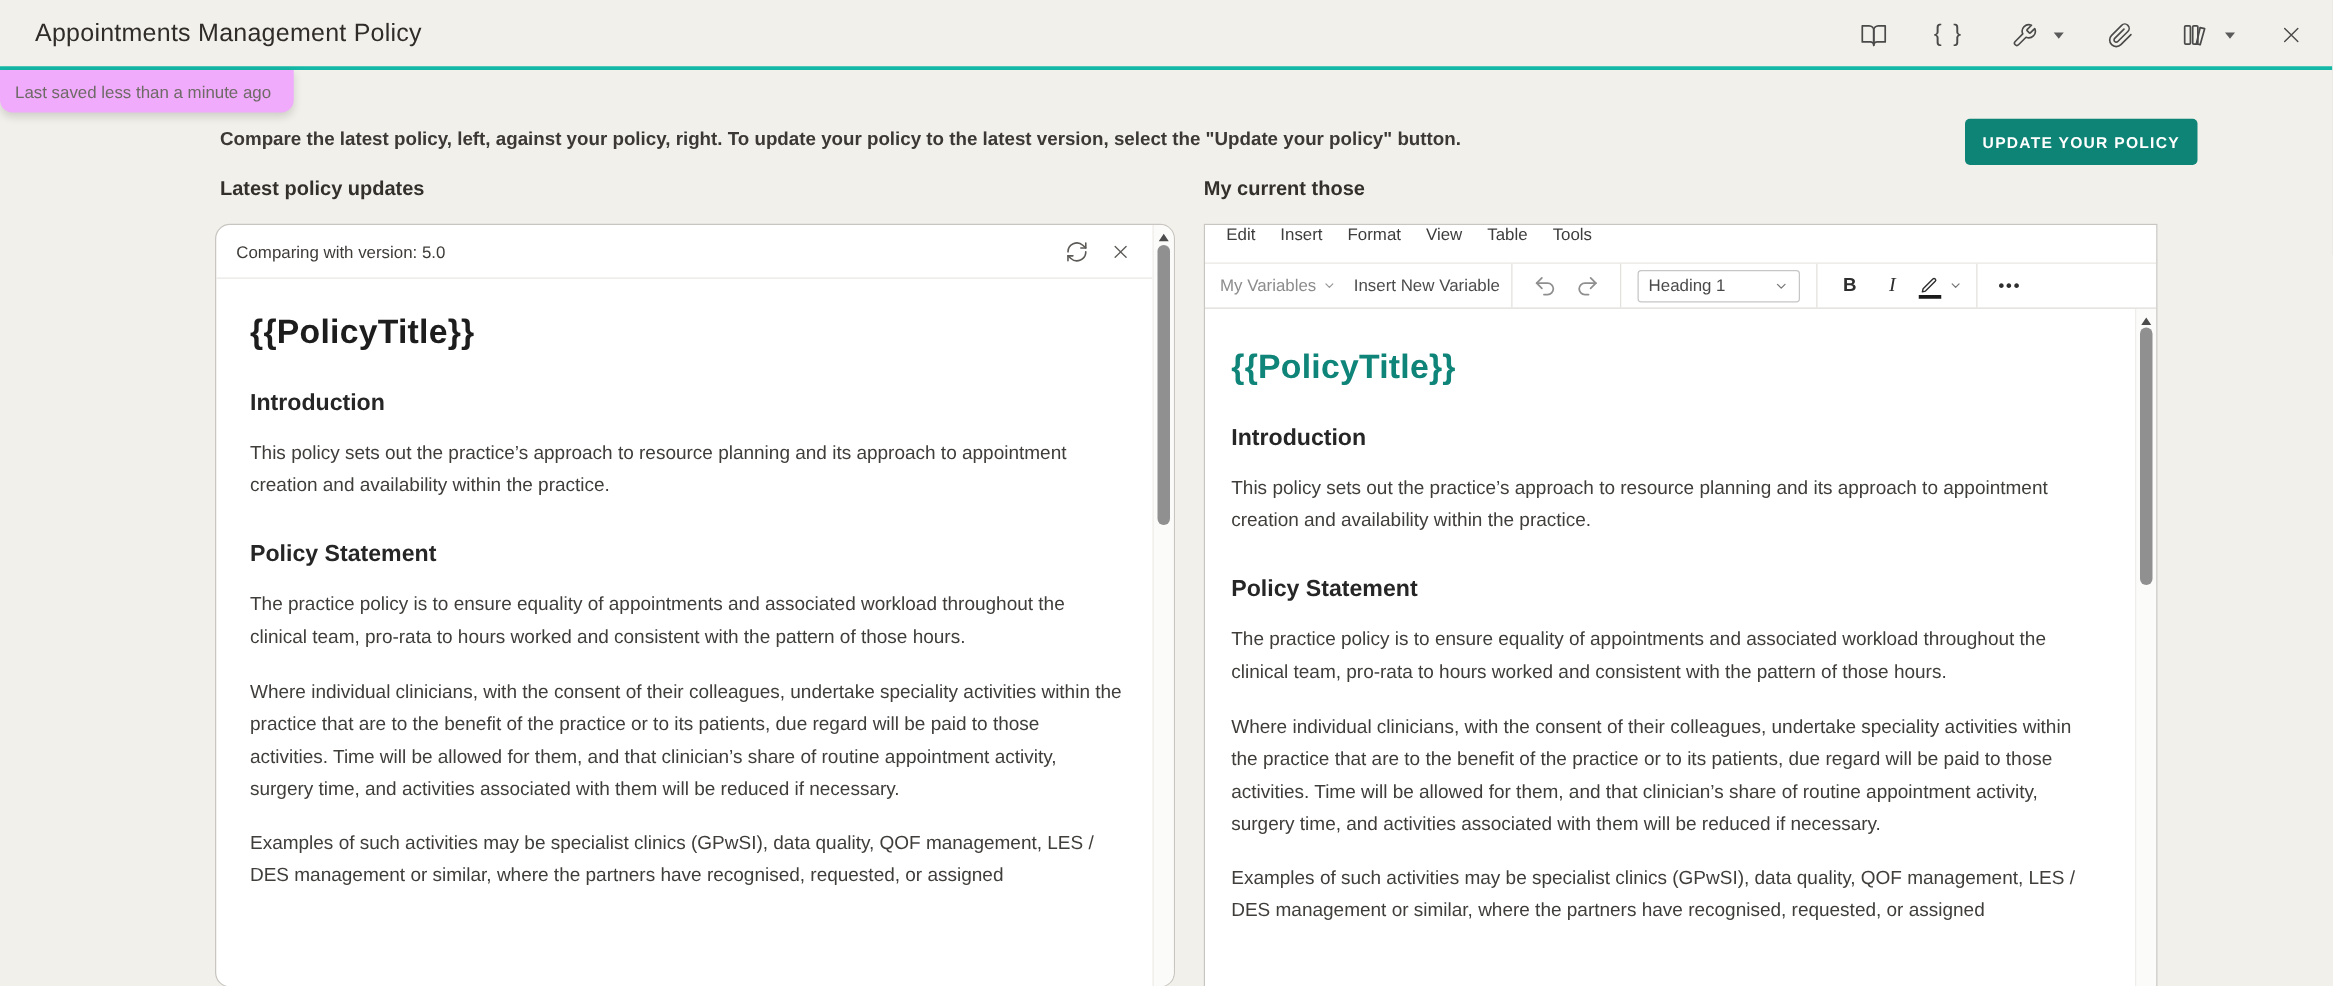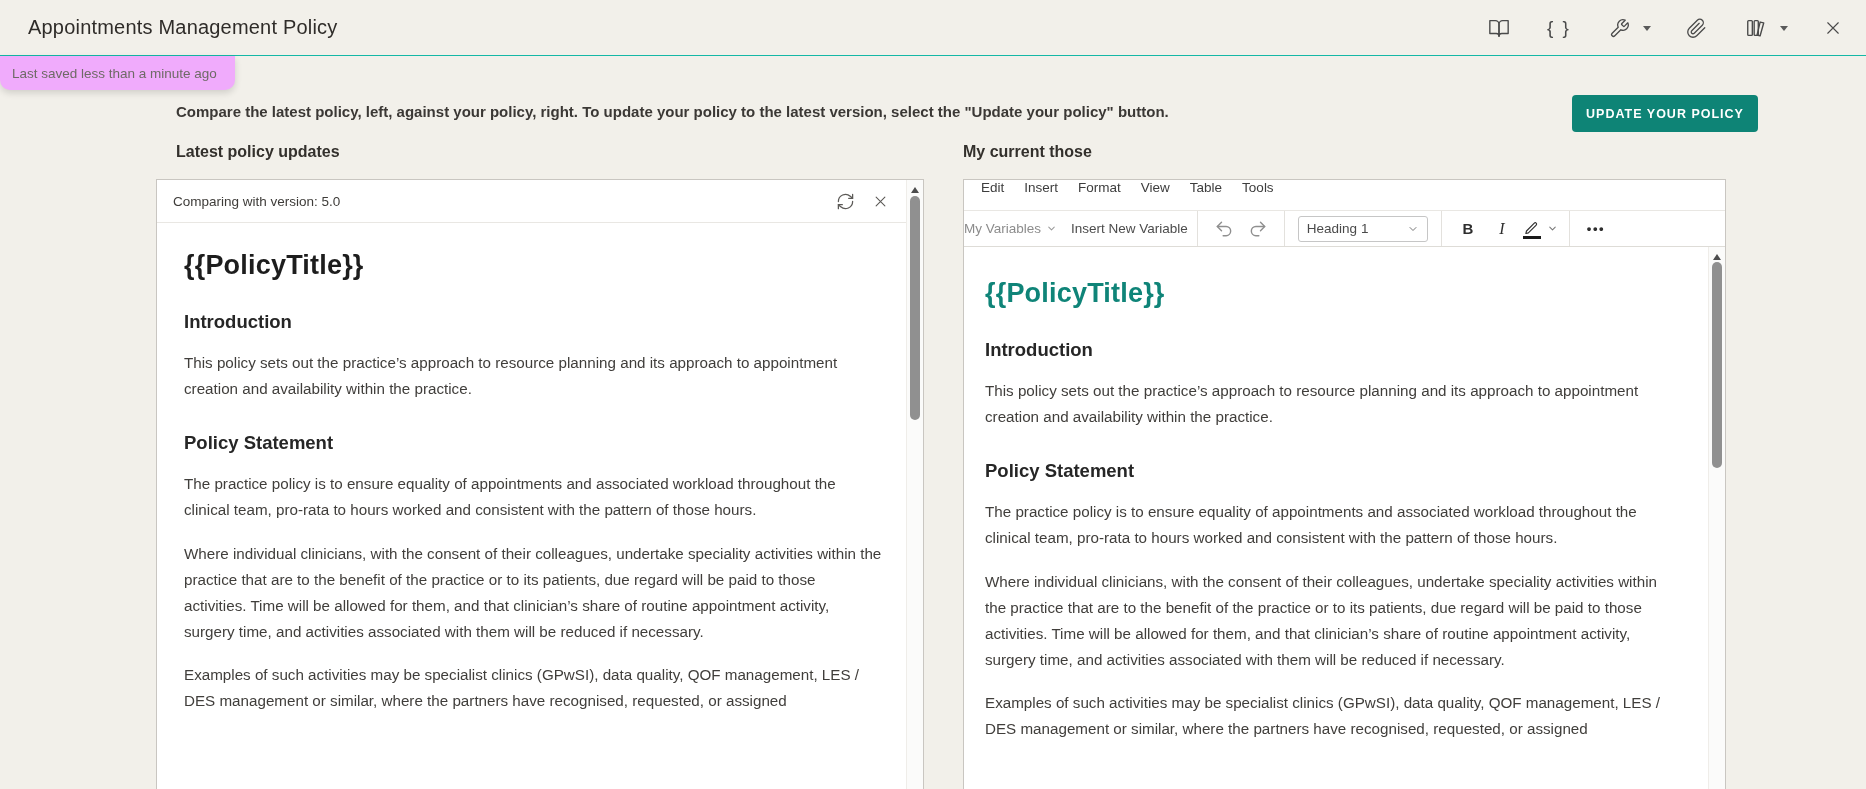--- a/index.html
+++ b/index.html
@@ -10,21 +10,21 @@
     --divider:#e9e7e3;
     --ink:#3b3835;
     --doc-ink:#403e3b;
   }
   *{box-sizing:border-box; margin:0; padding:0;}
   html,body{background:#e8e6e0;}
   body{font-family:"Liberation Sans","DejaVu Sans",sans-serif;}
   .app{position:relative; width:1866px; height:789px; background:var(--page-bg); overflow:hidden;}
 
   
-  .hdr{position:absolute; left:0; top:0; width:100%; height:56px; background:var(--page-bg); border-bottom:1px solid #14b8a6;}
+  .hdr{position:absolute; left:0; top:0; width:100%; height:56px; background:var(--page-bg); border-bottom:3px solid #14b8a6;}
   .hdr-title{position:absolute; left:28px; top:16px; font-size:20px; font-weight:500; color:#2f2c29; letter-spacing:.2px;}
   .hdr-icons{position:absolute; right:18px; top:0; height:56px; display:flex; align-items:center;}
   .hicon{display:flex; align-items:center; justify-content:center; width:30px; height:30px; margin-left:30px; color:#4a4a4a; cursor:pointer;}
   .hicon svg{display:block;}
   .braces{font-size:19px; color:#4a4a4a; font-weight:400; letter-spacing:2px;}
   .caret{width:0; height:0; border-left:4px solid transparent; border-right:4px solid transparent; border-top:5px solid #5a5a5a; margin-left:9px; cursor:pointer;}
 
   
   .toast{position:absolute; left:0; top:56px; height:34px; display:flex; align-items:center; padding:0 18px 0 12px;
     background:#f0abfc; border-radius:0 0 10px 10px; box-shadow:0 3px 7px rgba(0,0,0,.14); z-index:5;
@@ -34,39 +34,39 @@
   .instruction{position:absolute; left:176px; top:103px; width:1200px; font-size:15px; font-weight:700; color:var(--ink);}
   .update-btn{position:absolute; left:1540px; top:95px; width:186px; height:37px; background:var(--accent); color:#fff;
     border:none; border-radius:4px; font-family:inherit; font-size:12.5px; font-weight:700; letter-spacing:1px; cursor:pointer;
     display:flex; align-items:center; justify-content:center;margin-left:32px;}
 
   .panel-label{position:absolute; top:143px; font-size:16px; font-weight:700; color:#33302c;}
   .pl-left{left:176px;} .pl-right{left:963px;}
 
   
   .panel{position:absolute; top:179px; background:#fff; border:1px solid var(--panel-border); overflow:hidden;}
-  .panel-left{left:156px; width:768px; height:611px;}
+  .panel-left{left:172px; width:768px; height:611px;border-radius:12px;}
   .panel-right{left:963px; width:763px; height:611px;}
 
   
   .scrollcol{position:absolute; top:0; right:0; bottom:0; width:17px; background:#fbfbfa; border-left:1px solid #efede9;}
   .scroll-up{position:absolute; top:7px; left:4px; width:0; height:0; border-left:4.5px solid transparent; border-right:4.5px solid transparent; border-bottom:6px solid #4c4c4c;}
   .thumb{position:absolute; left:3px; width:10px; border-radius:6px; background:#909090; cursor:grab;}
 
   
   .vrow{height:43px; display:flex; align-items:center; padding:0 16px; border-bottom:1px solid var(--divider); margin-right:17px;}
   .vrow .lbl{flex:1; font-size:13.5px; color:#3e3c39;}
   .vrow-icons{display:flex; align-items:center; gap:18px; color:#5c5a57; margin-right:2px;}
   .vrow-icons span{display:flex; cursor:pointer;}
   .prow{height:42px; display:flex; align-items:center; padding:0 16px; border-bottom:1px solid var(--divider); margin-right:17px; font-size:13.5px; color:#3e3c39;}
 
   
   .menubar{height:31px; display:flex; align-items:flex-start; padding:0 7px; border-bottom:1px solid var(--divider);}
   .menu-item{padding:0 10px; font-size:13.5px; color:#3d3d3d; cursor:pointer;}
-  .toolbar{height:36px; display:flex; align-items:center; border-bottom:1px solid #dedcd7; }
+  .toolbar{height:36px; display:flex; align-items:center; border-bottom:1px solid #dedcd7; padding-left:12px;}
   .tb-sep{width:1px; align-self:stretch; background:#e3e1dd; margin:0 9px;}
   .tb-text{font-size:13.5px; cursor:pointer; display:flex; align-items:center;}
   .tb-myvars{color:#8c8c8c;}
   .tb-myvars svg{margin-left:5px; color:#9a9a9a;}
   .tb-insertvar{color:#4c4c4c; margin-left:14px;}
   .tb-icon{display:flex; align-items:center; justify-content:center; width:26px; height:26px; color:#8f8f8f; cursor:pointer; margin:0 4px;}
   .tb-select{display:flex; align-items:center; justify-content:space-between; width:130px; height:26px; border:1px solid #c6c6c6;
     border-radius:3px; padding:0 8px; margin:0 4px; font-size:13.5px; color:#4a4a4a; cursor:pointer;}
   .tb-select svg{color:#777;}
   .tb-b{font-weight:700; font-size:15px; color:#2e2e2e;}

